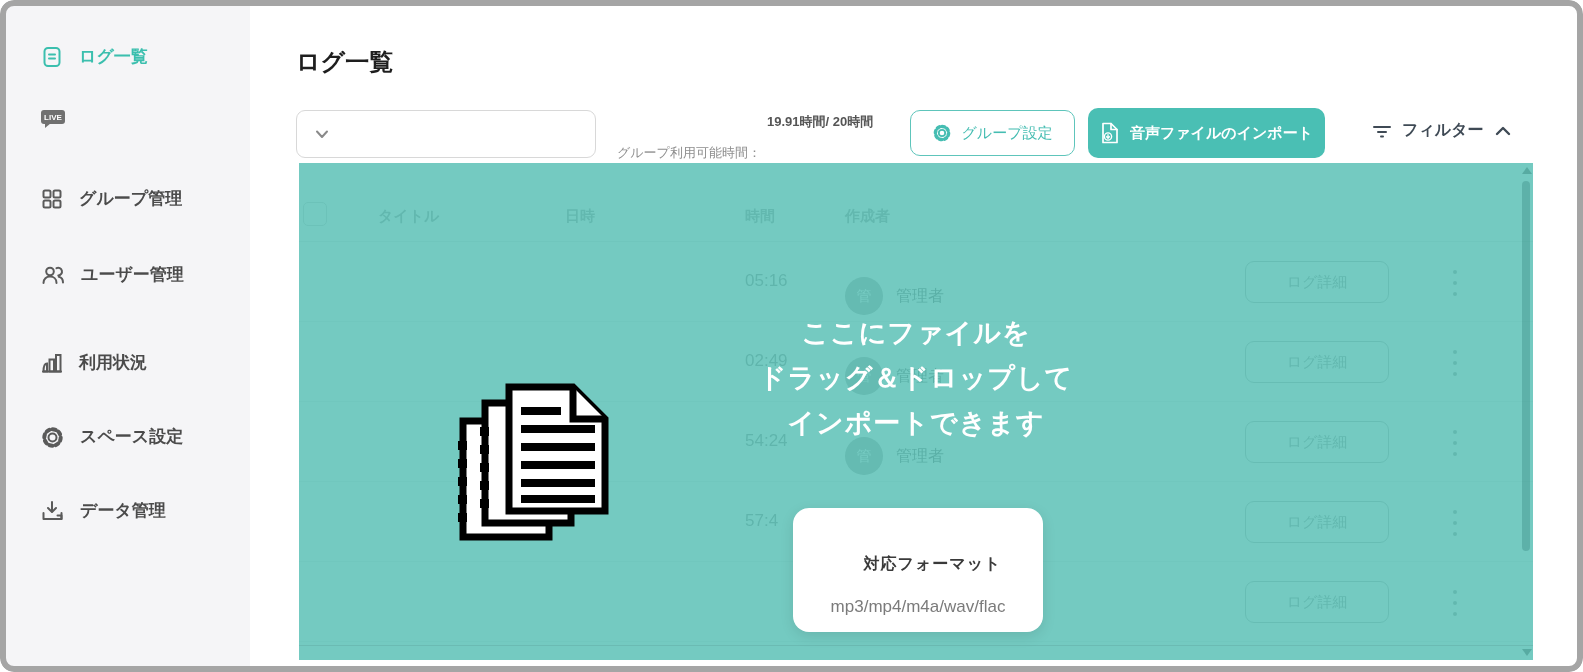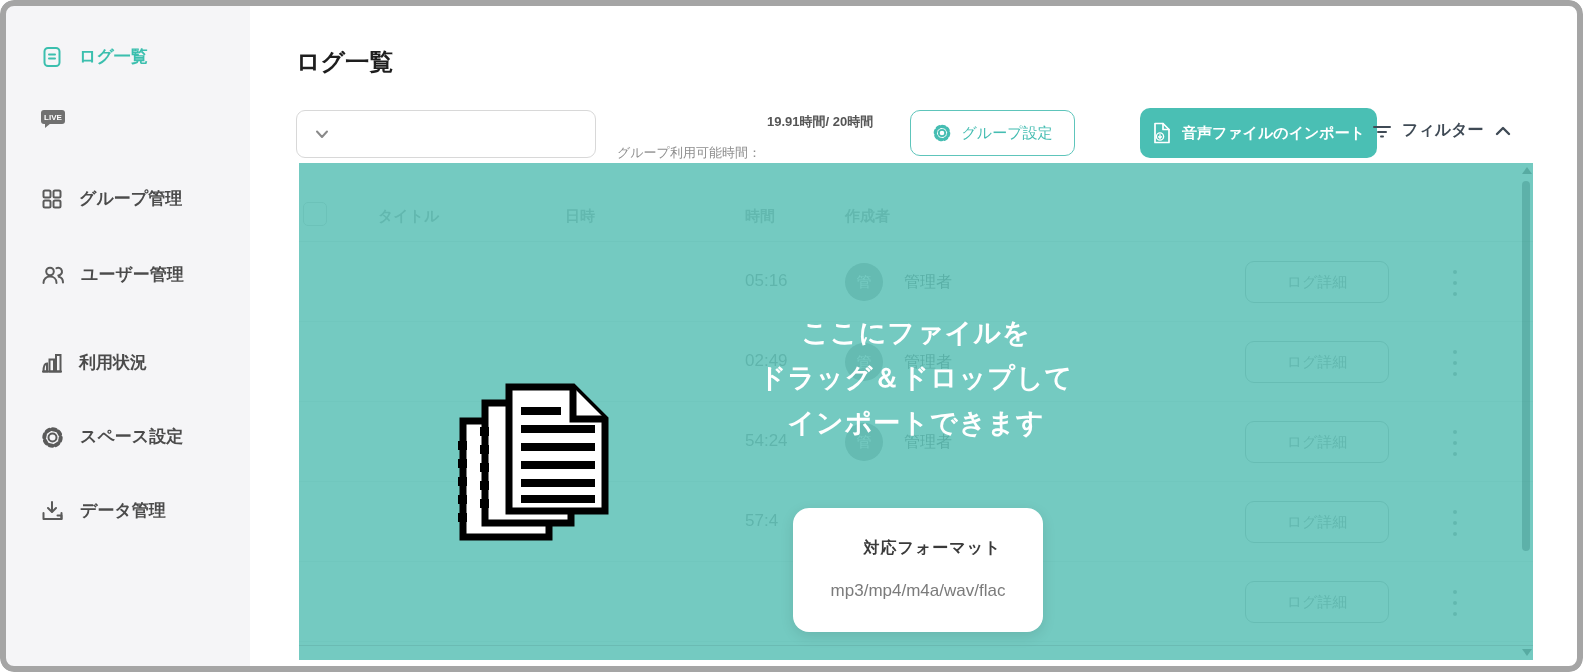--- a/index.html
+++ b/index.html
@@ -29,56 +29,56 @@
   .usage .l { color:#8e8e8e;margin-top:31px; } .usage .v { color:#555; font-weight:600; }
   .usage .line2 { display:flex; align-items:center; gap:8px; margin-top:8px; }
   .usage .track { position:relative; width:232px; height:9px; border-radius:5px; background:#e3e3e3; overflow:hidden; }
   .usage .fill { position:absolute; left:0; top:0; bottom:0; border-radius:5px; }
   .usage .pct { font-size:13px; color:#666; }
 
   .btn-outline { position:absolute; left:910px; top:110px; width:165px; height:46px; background:#fff;
                  border:1.5px solid #5ec5bb; border-radius:10px; color:#45bdb2; font-size:15px; font-weight:400;
                  display:flex; align-items:center; justify-content:center; gap:9px; cursor:pointer; z-index:2;
                  font-family:inherit; }
-  .btn-fill { position:absolute; left:1140px; top:108px; width:237px; height:50px; background:#4abfb4;
+  .btn-fill { position:absolute; left:1088px; top:108px; width:237px; height:50px; background:#4abfb4;
               border:none; border-radius:10px; color:#fff; font-size:15px; font-weight:700;
               display:flex; align-items:center; justify-content:center; gap:10px; cursor:pointer; z-index:2;
               font-family:inherit; }
   .filter { position:absolute; left:1372px; top:120px; display:flex; align-items:center; gap:10px;
             font-size:16px; font-weight:600; color:#3f4a55; cursor:pointer; z-index:2; }
 
   
   .table-area { position:absolute; left:299px; top:163px; width:1234px; height:497px; background:#fff; z-index:3; }
   .thead { position:absolute; left:0; right:0; top:0; height:79px; }
   .checkbox { position:absolute; left:4px; top:39px; width:24px; height:24px; border:1.5px solid #cfcfcf; border-radius:5px; background:#fff; cursor:pointer; }
   .hcell { position:absolute; top:44px; font-size:15px; font-weight:600; color:#9a9a9a; }
   .hc0 { left:79px; } .hc1 { left:266px; } .hc2 { left:446px; } .hc3 { left:546px; }
   .thead .sep { position:absolute; left:0; right:0; bottom:0; height:1px; background:#e7e7e7; }
 
   .tbody { position:absolute; left:0; right:0; top:79px; }
   .trow { position:relative; height:80px; border-bottom:1px solid #ededed; }
   .cell-time { position:absolute; left:446px; top:29px; font-size:17px; color:#8a8a8a; }
-  .cell-creator { position:absolute; left:546px; top:21px; display:flex; align-items:center; gap:21px; }
+  .cell-creator { position:absolute; left:546px; top:35px; display:flex; align-items:center; gap:13px; }
   .avatar { width:38px; height:38px; border-radius:50%; background:#a9a9a9; color:#fff; font-size:15px;
             display:flex; align-items:center; justify-content:center; }
   .cname { font-size:16px; color:#6e6e6e; }
   .detail-btn { position:absolute; left:946px; top:19px; width:144px; height:42px; background:transparent;
                 border:1px solid #b5b5b5; border-radius:9px; color:#9a9a9a; font-size:15px; cursor:pointer;
                 font-family:inherit; }
   .kebab { position:absolute; left:1148px; top:26px; display:flex; flex-direction:column; gap:7px; padding:2px 6px; cursor:pointer; }
   .kebab i { width:4px; height:4px; border-radius:50%; background:#9a9a9a; }
 
   
   .overlay { position:absolute; inset:0; z-index:5; }
   .drop-msg { position:absolute; left:0; right:0; top:148px; text-align:center; color:#fff;
               font-size:27px; font-weight:700; line-height:45px; letter-spacing:1px; }
   .doc-illustration { position:absolute; left:158px; top:220px; }
   .format-box { position:absolute; left:494px; top:345px; width:250px; height:124px; background:#fff;
                 border-radius:16px; box-shadow:0 4px 14px rgba(0,0,0,0.10); text-align:center; }
-  .format-box .ft { margin-top:30px; font-size:16px; font-weight:700; color:#3a3a3a; letter-spacing:1px;padding-left:29px; }
+  .format-box .ft { margin-top:46px; font-size:16px; font-weight:700; color:#3a3a3a; letter-spacing:1px;padding-left:29px; }
   .format-box .fv { margin-top:22px; font-size:17px; color:#7b7b7b; }
   .ov-scrollbar { position:absolute; right:1px; top:2px; bottom:14px; width:12px; }
   .ov-scroll-up { position:absolute; top:2px; left:2px; width:0; height:0;
                   border-left:5px solid transparent; border-right:5px solid transparent;
                   border-bottom:7px solid rgba(35,115,107,0.35); }
   .ov-thumb { position:absolute; top:16px; left:2px; width:8px; height:370px; border-radius:4px; background:rgba(35,115,107,0.28); }
   .ov-scroll-down { position:absolute; bottom:-10px; left:2px; width:0; height:0;
                   border-left:5px solid transparent; border-right:5px solid transparent;
                   border-top:7px solid rgba(35,115,107,0.35); }
   .ov-bottom-line { position:absolute; left:0; right:0; bottom:14px; height:1px; background:rgba(0,0,0,0.07); }

